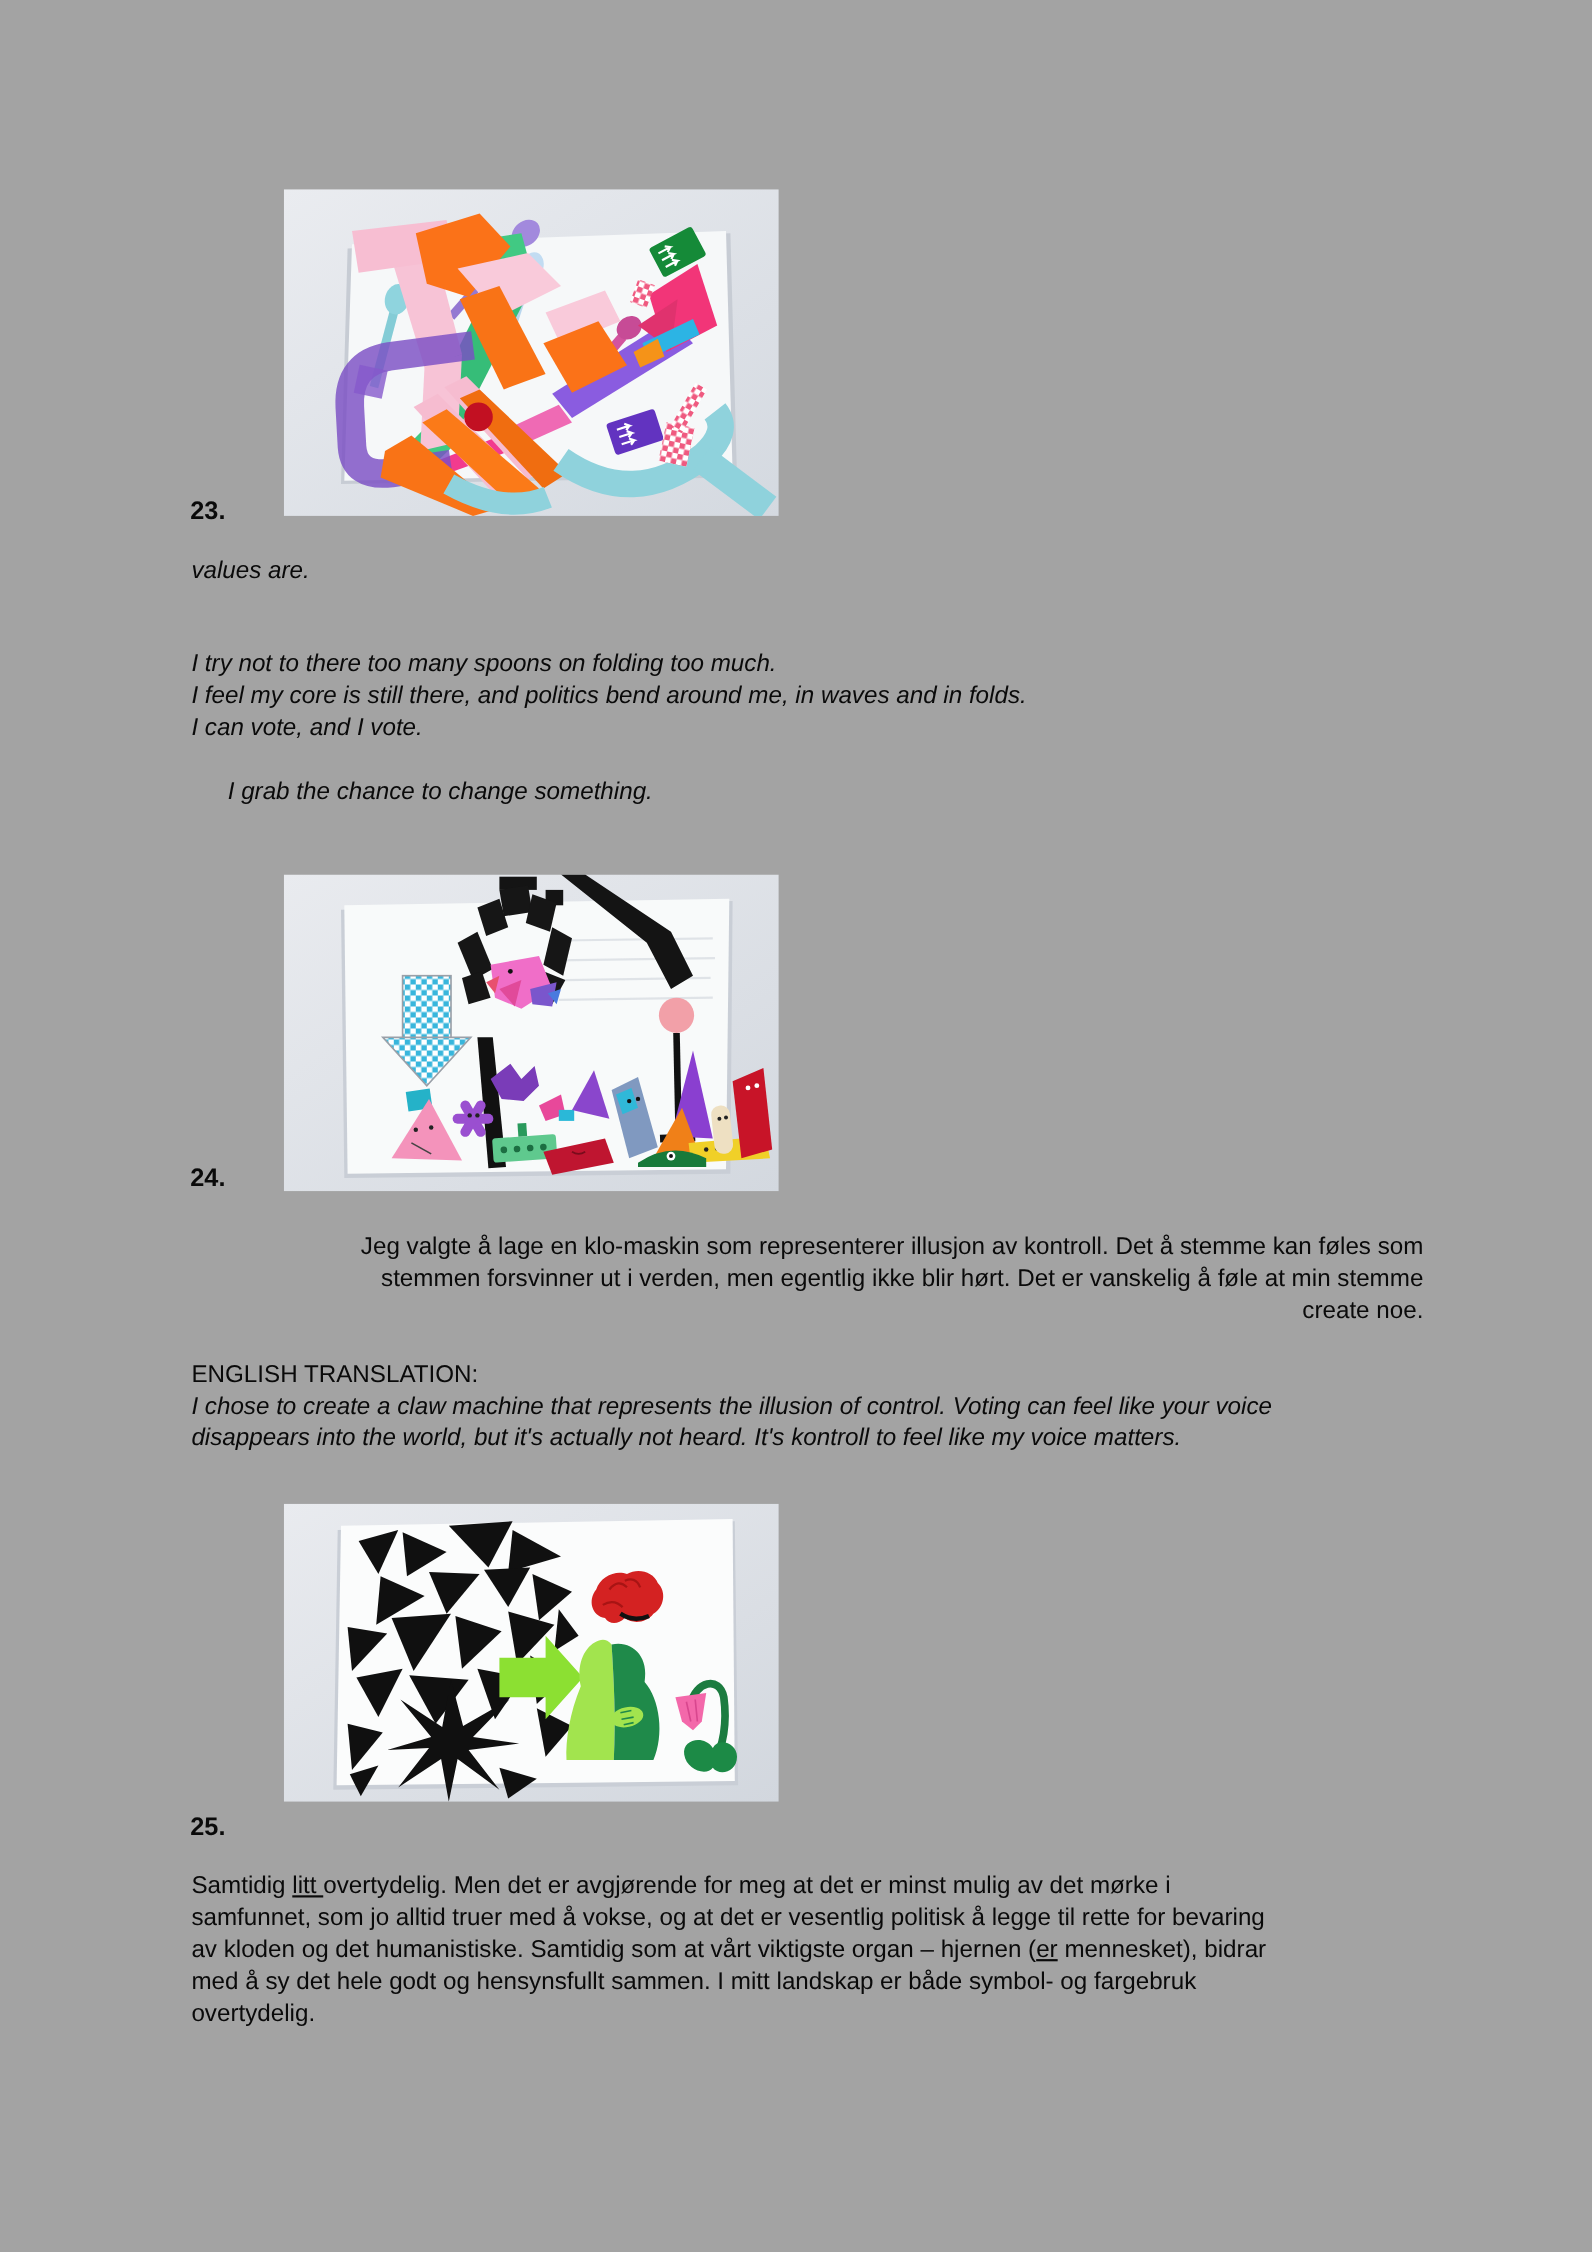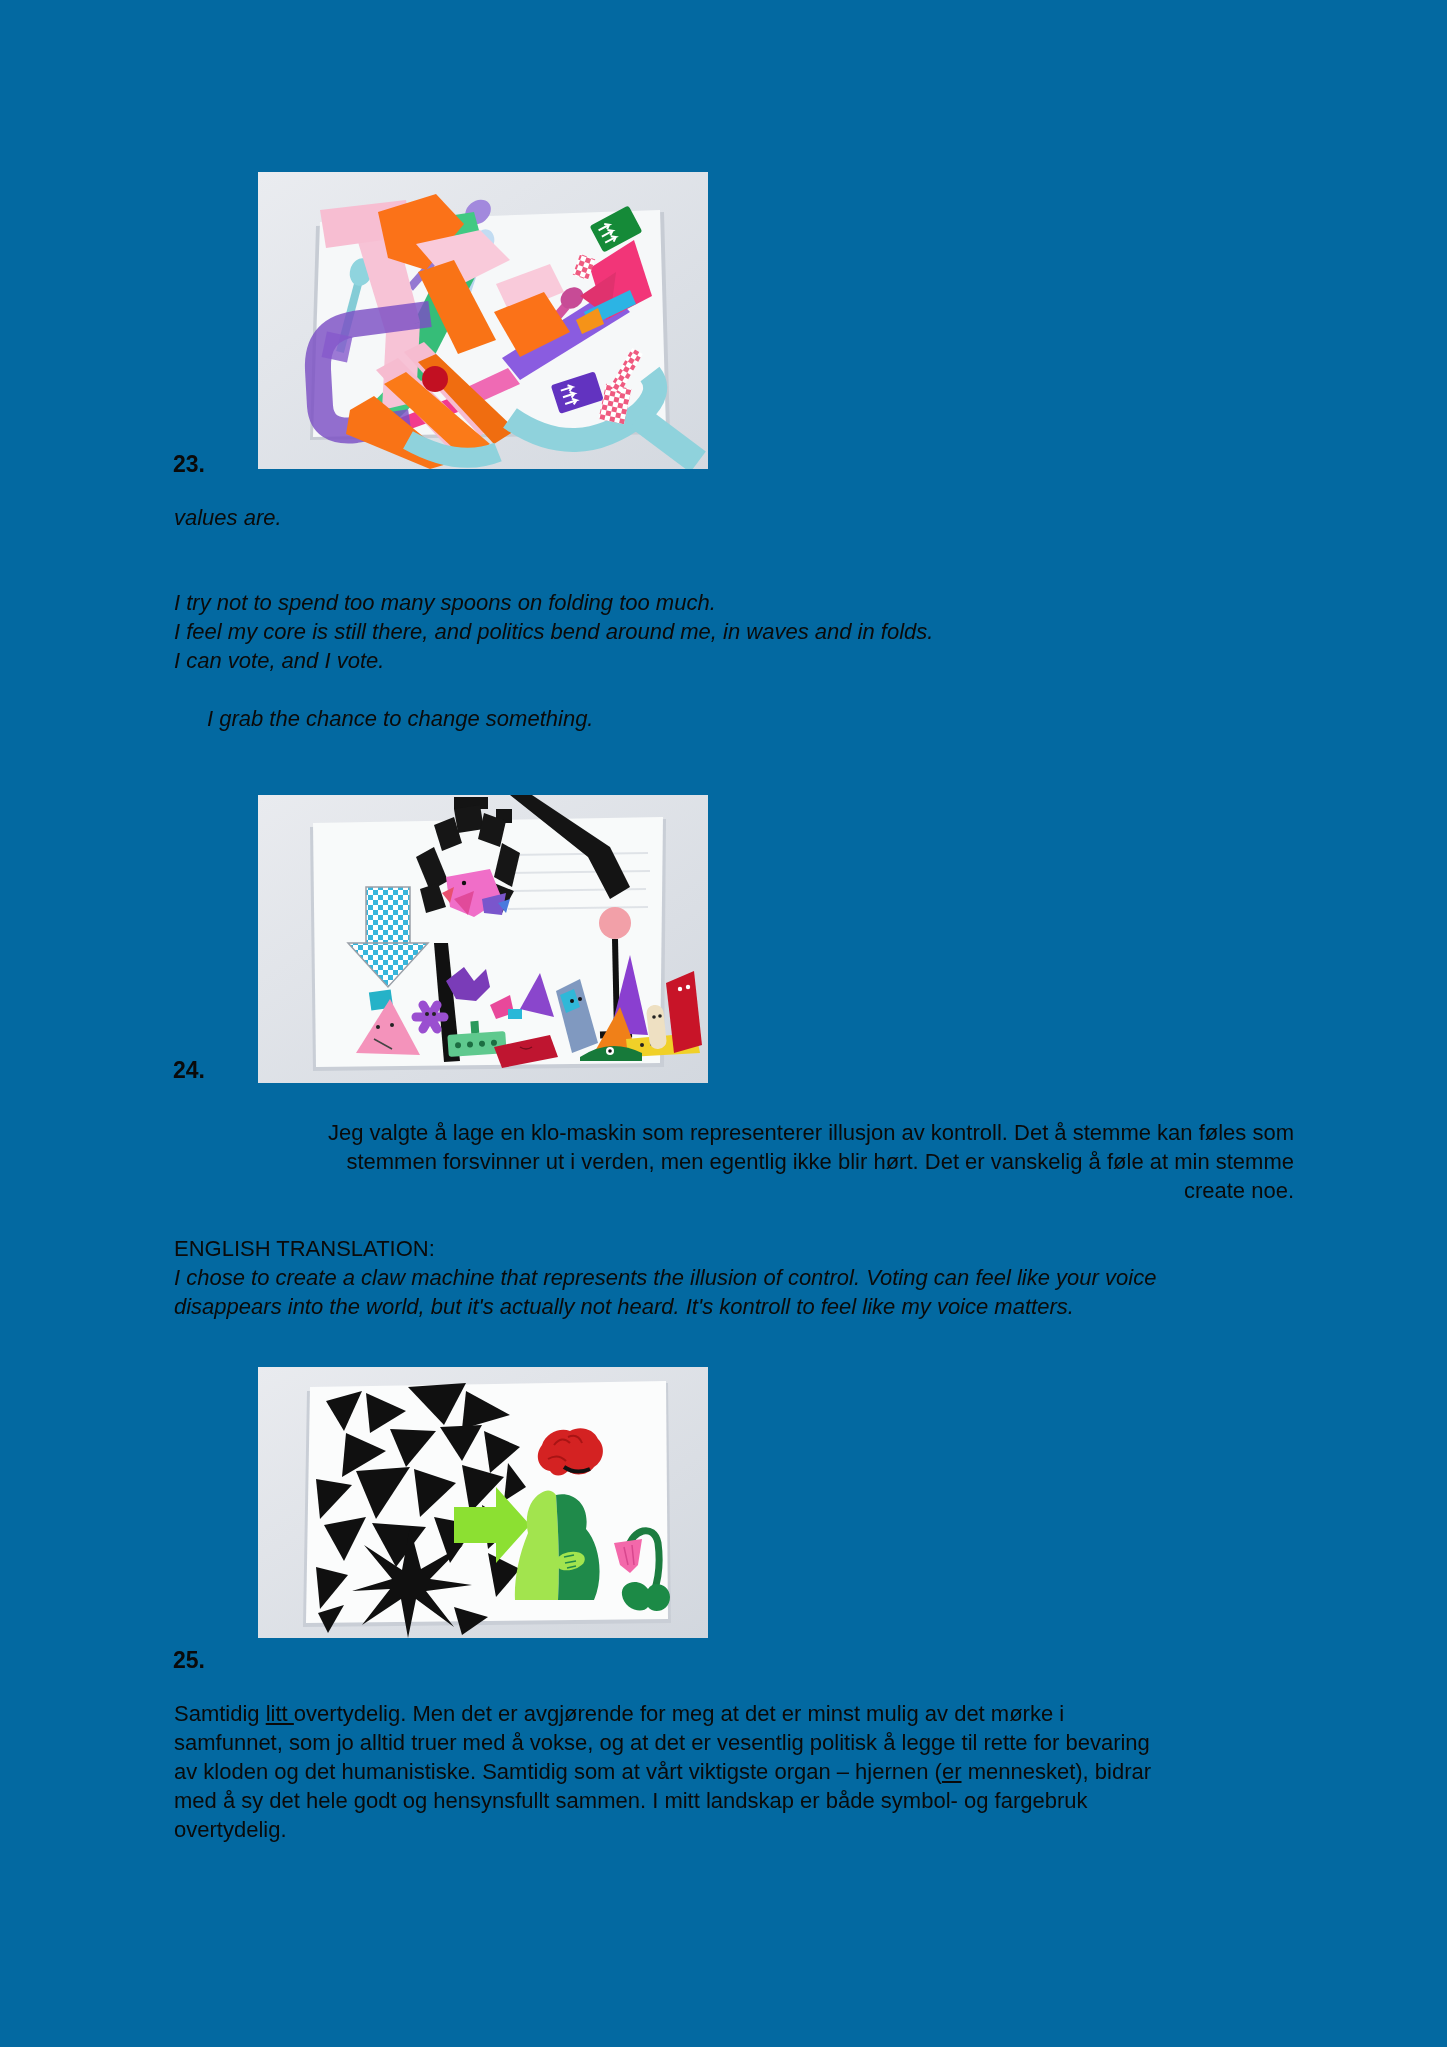--- a/index.html
+++ b/index.html
@@ -1,19 +1,19 @@
 <!DOCTYPE html>
 <html><head>
 <meta charset="utf-8">
 <style>
   html,body{margin:0;padding:0;background:#ffffff;}
   #page{
     position:relative;
     width:1447px;height:2047px;
-    background:#0369a1;
+    background:#a3a3a3;
     font-family:"Liberation Sans", sans-serif;
     color:#0a0a0a;
     overflow:hidden;
   }
   .photo{
     position:absolute;left:258px;width:450px;margin:0;padding:0;
     box-shadow:inset 0 0 30px rgba(0,0,0,0.05);
   }
   .photo svg{display:block;width:100%;height:100%;}
   .num-label{
@@ -111,21 +111,21 @@
       <rect x="362" y="176" width="12" height="46" transform="rotate(30 368 199)" fill="url(#p1chkR)"></rect>
     </svg>
   </figure>
 
   <div class="num-label" style="top:450px;">23.</div>
 
   <div class="para italic" style="top:503px;">
     <div class="ln">values are.</div>
   </div>
   <div class="para italic" style="top:588px;">
-    <div class="ln">I try not to spend too many spoons on folding too much.</div>
+    <div class="ln">I try not to there too many spoons on folding too much.</div>
     <div class="ln">I feel my core is still there, and politics bend around me, in waves and in folds.</div>
     <div class="ln">I can vote, and I vote.</div>
   </div>
   <div class="para italic" style="top:704px;margin-left:33px;">
     <div class="ln">I grab the chance to change something.</div>
   </div>
 
   <figure class="photo" style="top:795px;height:288px;">
     <svg viewBox="0 0 450 288">
       <defs>

